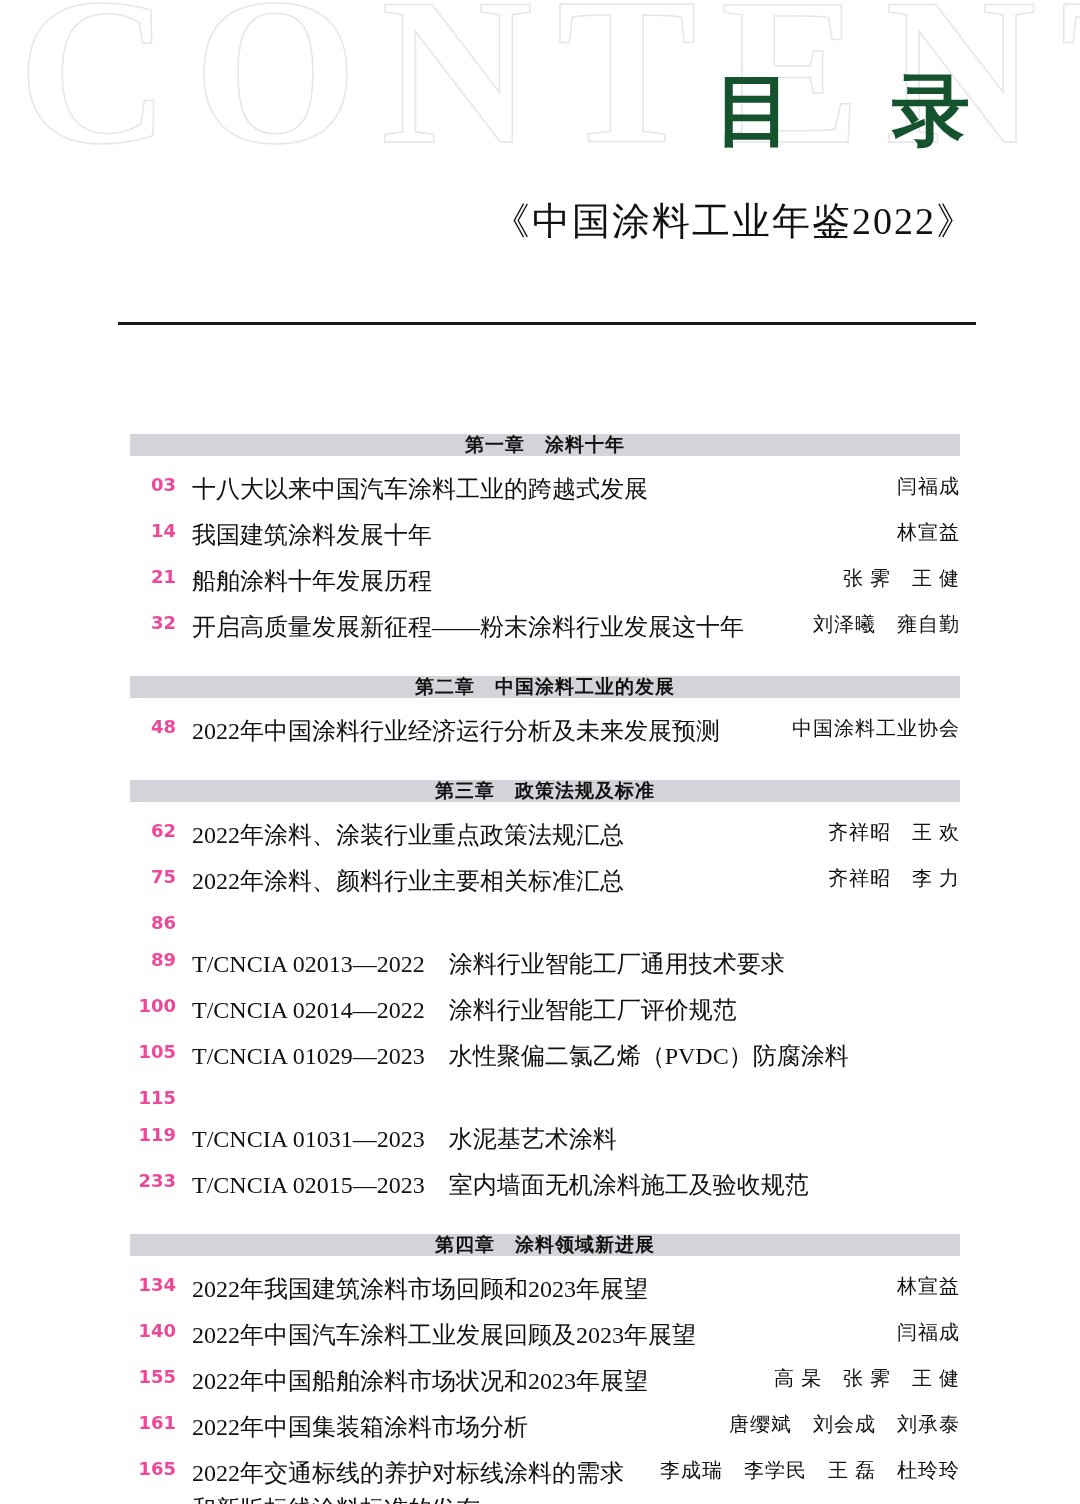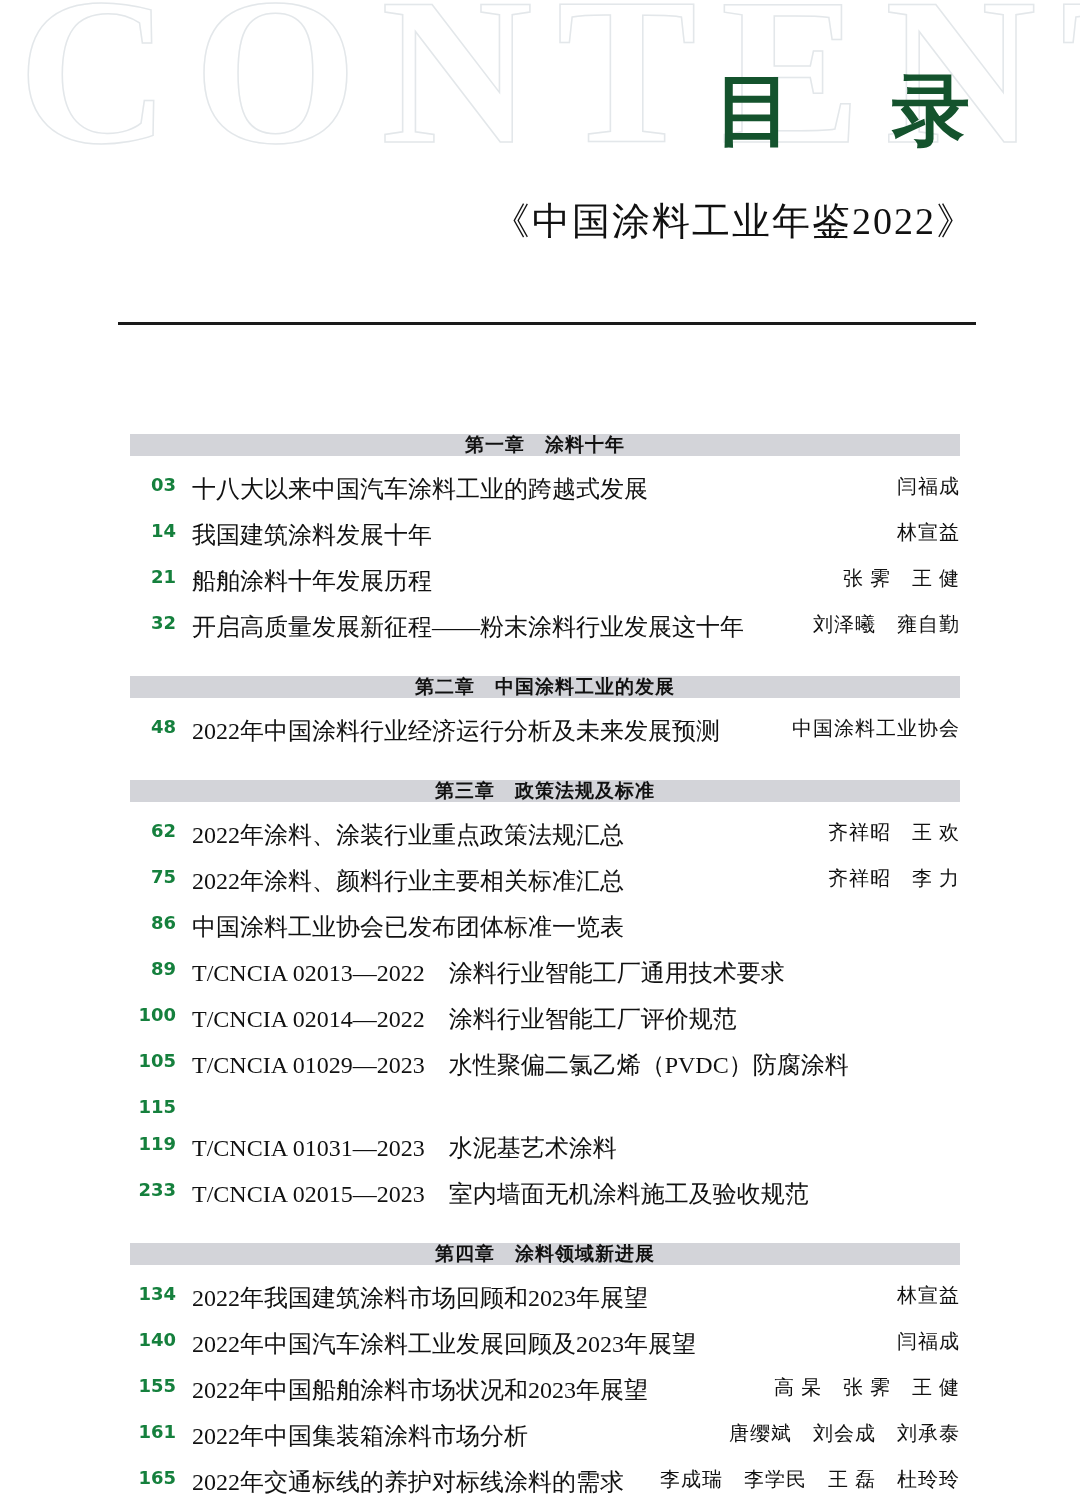--- a/index.html
+++ b/index.html
@@ -102,21 +102,21 @@
   }
   .entry .page-no {
     width: 62px;
     flex: 0 0 62px;
     text-align: right;
     font-family: "DejaVu Sans", sans-serif;
     font-weight: 700;
     font-size: 18px;
     padding-right: 16px;
     box-sizing: border-box;
-    color: #15803d;
+    color: #ec4899;
   }
   .entry .title {
     flex: 1 1 auto;
     font-family: "Liberation Serif", serif;
     font-size: 24px;
     color: #111;
     padding-right: 14px;
   }
   .entry .authors {
     flex: 0 0 auto;
@@ -181,21 +181,20 @@
         <div class="title">2022年涂料、涂装行业重点政策法规汇总</div>
         <div class="authors">齐祥昭　王 欢</div>
       </div>
       <div class="entry">
         <div class="page-no">75</div>
         <div class="title">2022年涂料、颜料行业主要相关标准汇总</div>
         <div class="authors">齐祥昭　李 力</div>
       </div>
       <div class="entry">
         <div class="page-no">86</div>
-        <div class="title">中国涂料工业协会已发布团体标准一览表</div>
         <div class="authors"></div>
       </div>
       <div class="entry">
         <div class="page-no">89</div>
         <div class="title">T/CNCIA 02013—2022　涂料行业智能工厂通用技术要求</div>
         <div class="authors"></div>
       </div>
       <div class="entry">
         <div class="page-no">100</div>
         <div class="title">T/CNCIA 02014—2022　涂料行业智能工厂评价规范</div>

